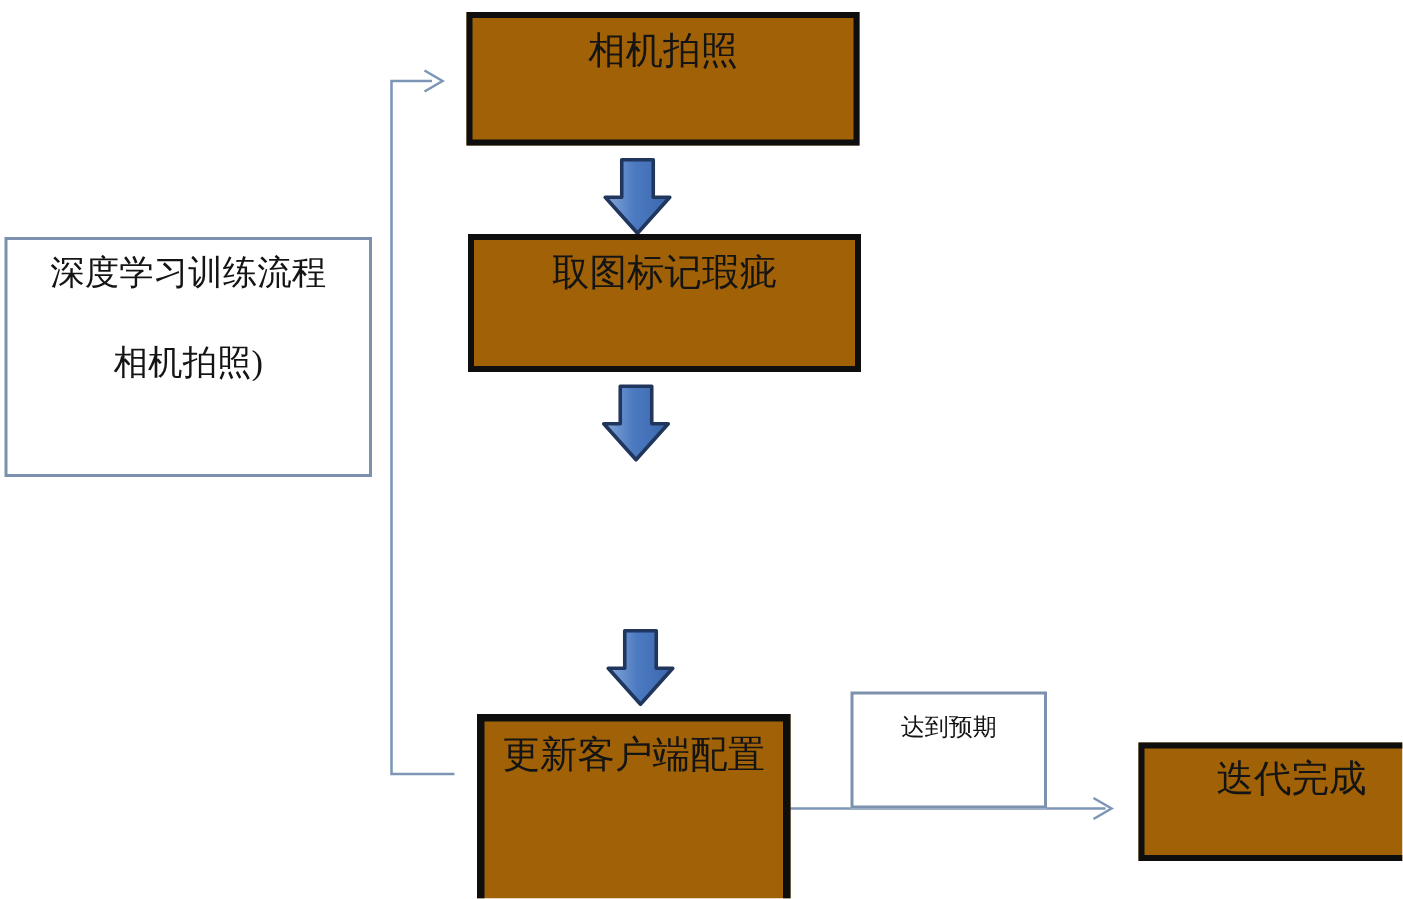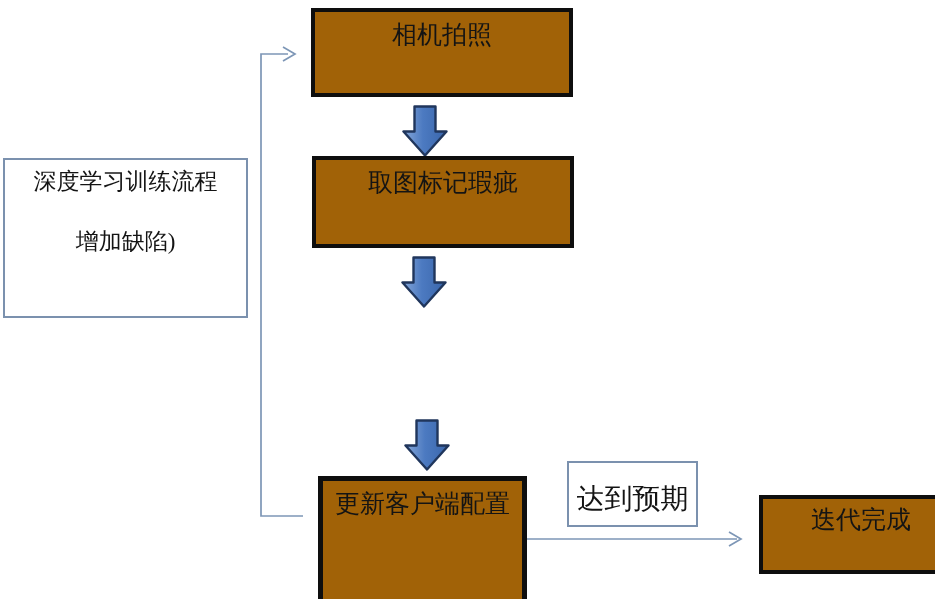--- a/index.html
+++ b/index.html
@@ -51,21 +51,21 @@
         <stop offset="0" class="gs-light"></stop>
         <stop offset="0.45" class="gs-mid"></stop>
         <stop offset="1" class="gs-dark"></stop>
       </linearGradient>
     </defs>
   </svg>
 
   <div class="note-box" style="left:3px;top:158px;width:245px;height:160px;padding-top:7px;font-size:23px;line-height:30px;">
     <div>深度学习训练流程</div>
     <div style="height:30px;"></div>
-    <div>增加缺陷)</div>
+    <div>相机拍照)</div>
   </div>
 
   <div class="flow-box" style="left:296px;top:8px;width:262px;height:89px;padding-top:8px;">
     <span class="lbl">相机拍照</span>
   </div>
 
   <svg class="block-arrow" style="left:402px;top:105px;" width="46" height="52" viewBox="0 0 46 52">
     <path d="M12.5 1.5 H33.5 V26.5 H44.5 L23 50.5 L1.5 26.5 H12.5 Z"></path>
   </svg>
 
@@ -79,21 +79,21 @@
 
 
   <svg class="block-arrow" style="left:404px;top:419px;" width="46" height="52" viewBox="0 0 46 52">
     <path d="M12.5 1.5 H33.5 V26.5 H44.5 L23 50.5 L1.5 26.5 H12.5 Z"></path>
   </svg>
 
   <div class="flow-box" style="left:303px;top:476px;width:209px;height:132px;border-width:5px;padding-top:7px;">
     <span class="lbl" style="line-height:32px;">更新客户端配置</span>
   </div>
 
-  <div class="note-box" style="left:567px;top:461px;width:131px;height:66px;padding-top:22px;font-size:28px;line-height:28px;">
+  <div class="note-box" style="left:567px;top:461px;width:131px;height:78px;padding-top:9px;font-size:16px;line-height:28px;">
     <span>达到预期</span>
   </div>
 
   <div class="flow-box" style="left:744px;top:495px;width:204px;height:79px;padding-top:6px;">
     <span class="lbl">迭代完成</span>
   </div>
 
 </div>
 
 </body></html>

